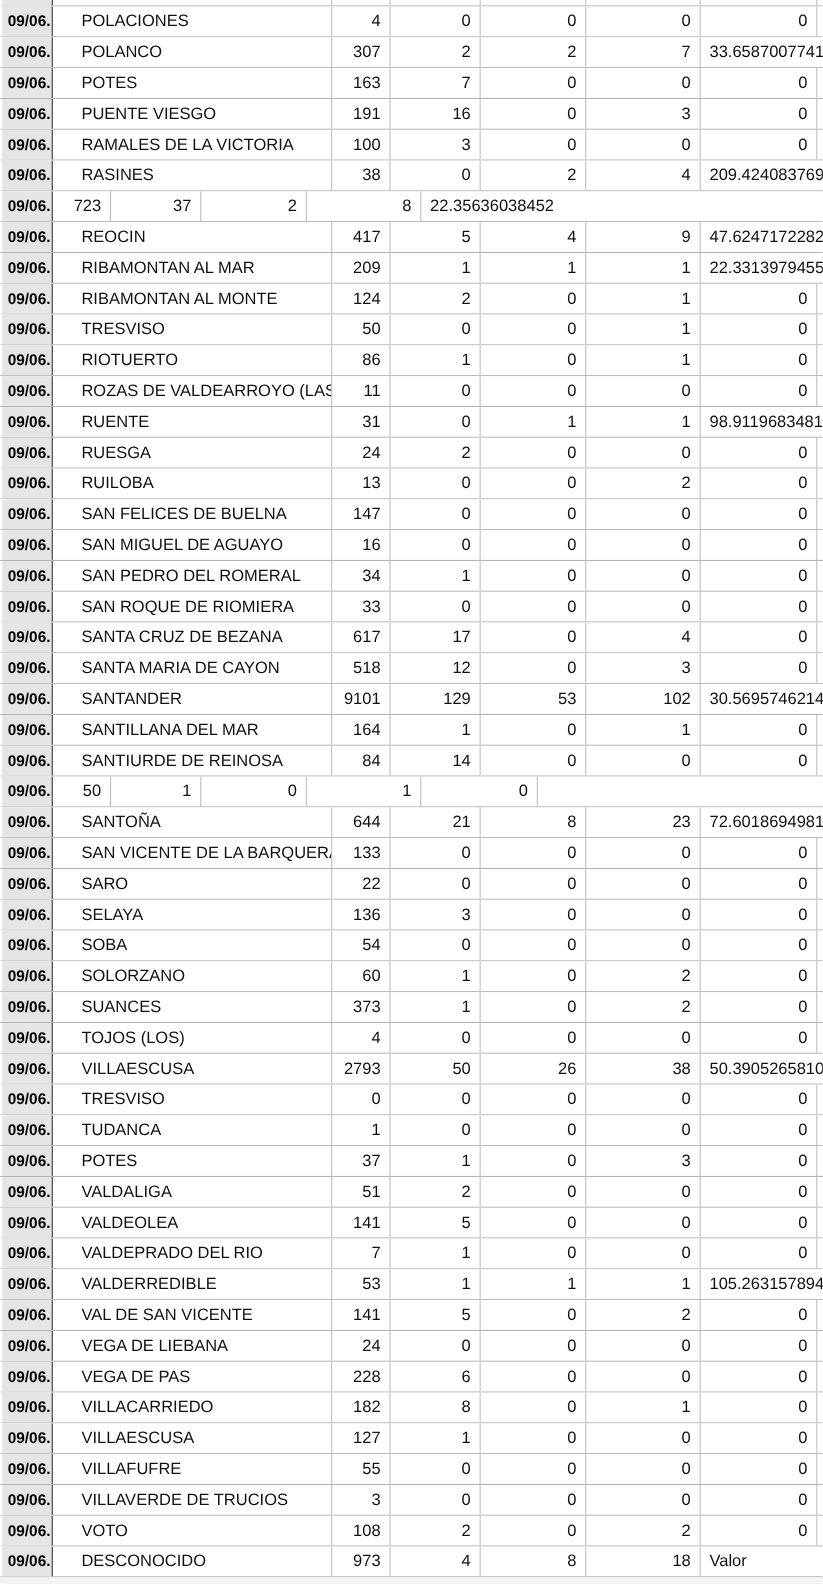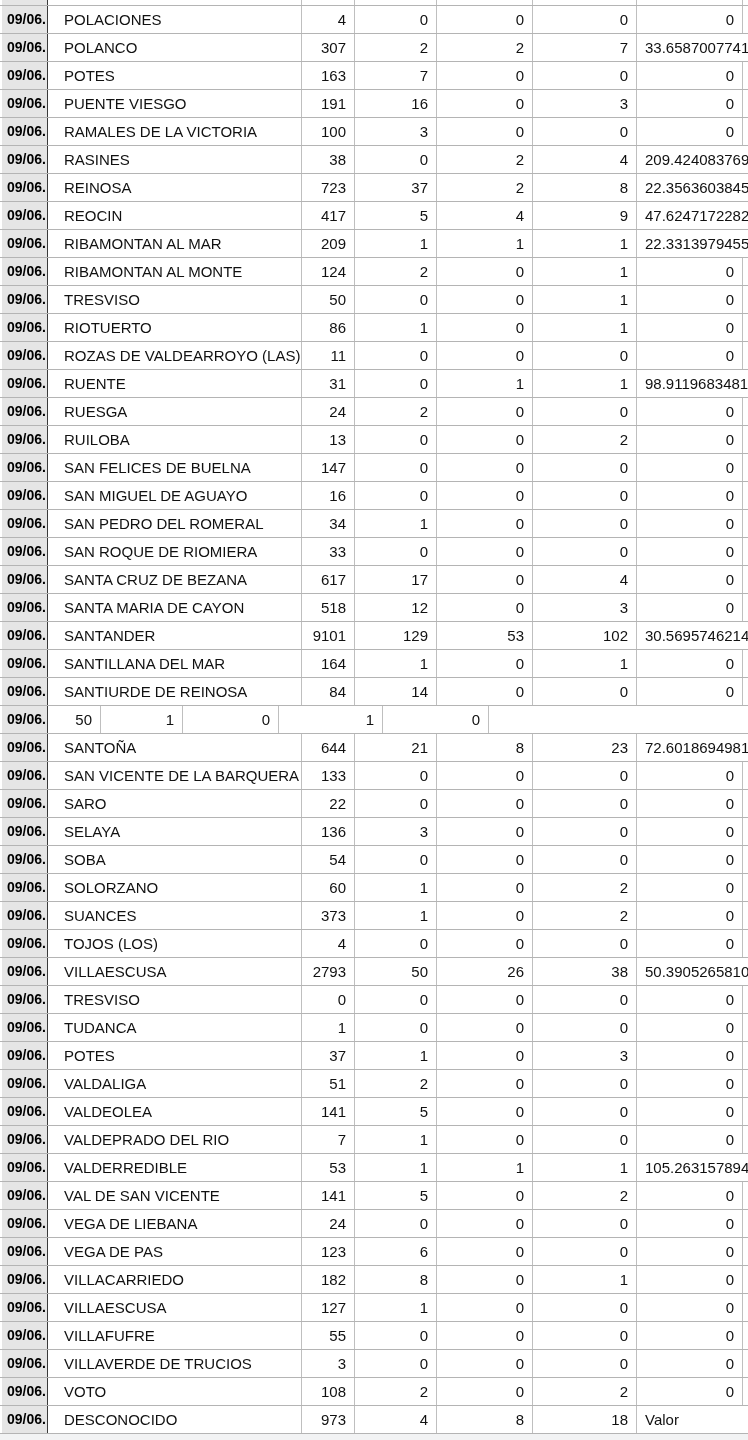--- a/index.html
+++ b/index.html
@@ -35,21 +35,21 @@
     background: #e5e5e5;
     border-right: 1px solid #3a3a3a;
     font-weight: bold;
     font-size: 14px;
     padding-left: 5px;
     color: #000000;
   }
   .c-name {
     width: 254px;
     border-right: 1px solid #bfbfbf;
-    padding-left: 16px;
+    padding-left: 26px;
   }
   .c-num {
     text-align: right;
     padding-right: 8px;
     border-right: 1px solid #bfbfbf;
   }
   .c-n1 { width: 53px; }
   .c-n2 { width: 82px; }
   .c-n3 { width: 96px; }
   .c-n4 { width: 104px; }
@@ -158,21 +158,20 @@
     <div class="cell c-num c-n2">0</div>
     <div class="cell c-num c-n3">2</div>
     <div class="cell c-num c-n4">4</div>
     <div class="cell c-rate spill">209.4240837690</div>
     <div class="cell c-end"></div>
   </div>
 
   <div class="row">
     <div class="cell c-edge"></div>
     <div class="cell c-date">09/06.</div>
-    <div class="cell c-name">REINOSA</div>
     <div class="cell c-num c-n1">723</div>
     <div class="cell c-num c-n2">37</div>
     <div class="cell c-num c-n3">2</div>
     <div class="cell c-num c-n4">8</div>
     <div class="cell c-rate spill">22.35636038452</div>
     <div class="cell c-end"></div>
   </div>
 
   <div class="row">
     <div class="cell c-edge"></div>
@@ -614,21 +613,21 @@
     <div class="cell c-num c-n3">0</div>
     <div class="cell c-num c-n4">0</div>
     <div class="cell c-rate">0</div>
     <div class="cell c-end"></div>
   </div>
 
   <div class="row">
     <div class="cell c-edge"></div>
     <div class="cell c-date">09/06.</div>
     <div class="cell c-name">VEGA DE PAS</div>
-    <div class="cell c-num c-n1">123</div>
+    <div class="cell c-num c-n1">228</div>
     <div class="cell c-num c-n2">6</div>
     <div class="cell c-num c-n3">0</div>
     <div class="cell c-num c-n4">0</div>
     <div class="cell c-rate">0</div>
     <div class="cell c-end"></div>
   </div>
 
   <div class="row">
     <div class="cell c-edge"></div>
     <div class="cell c-date">09/06.</div>

